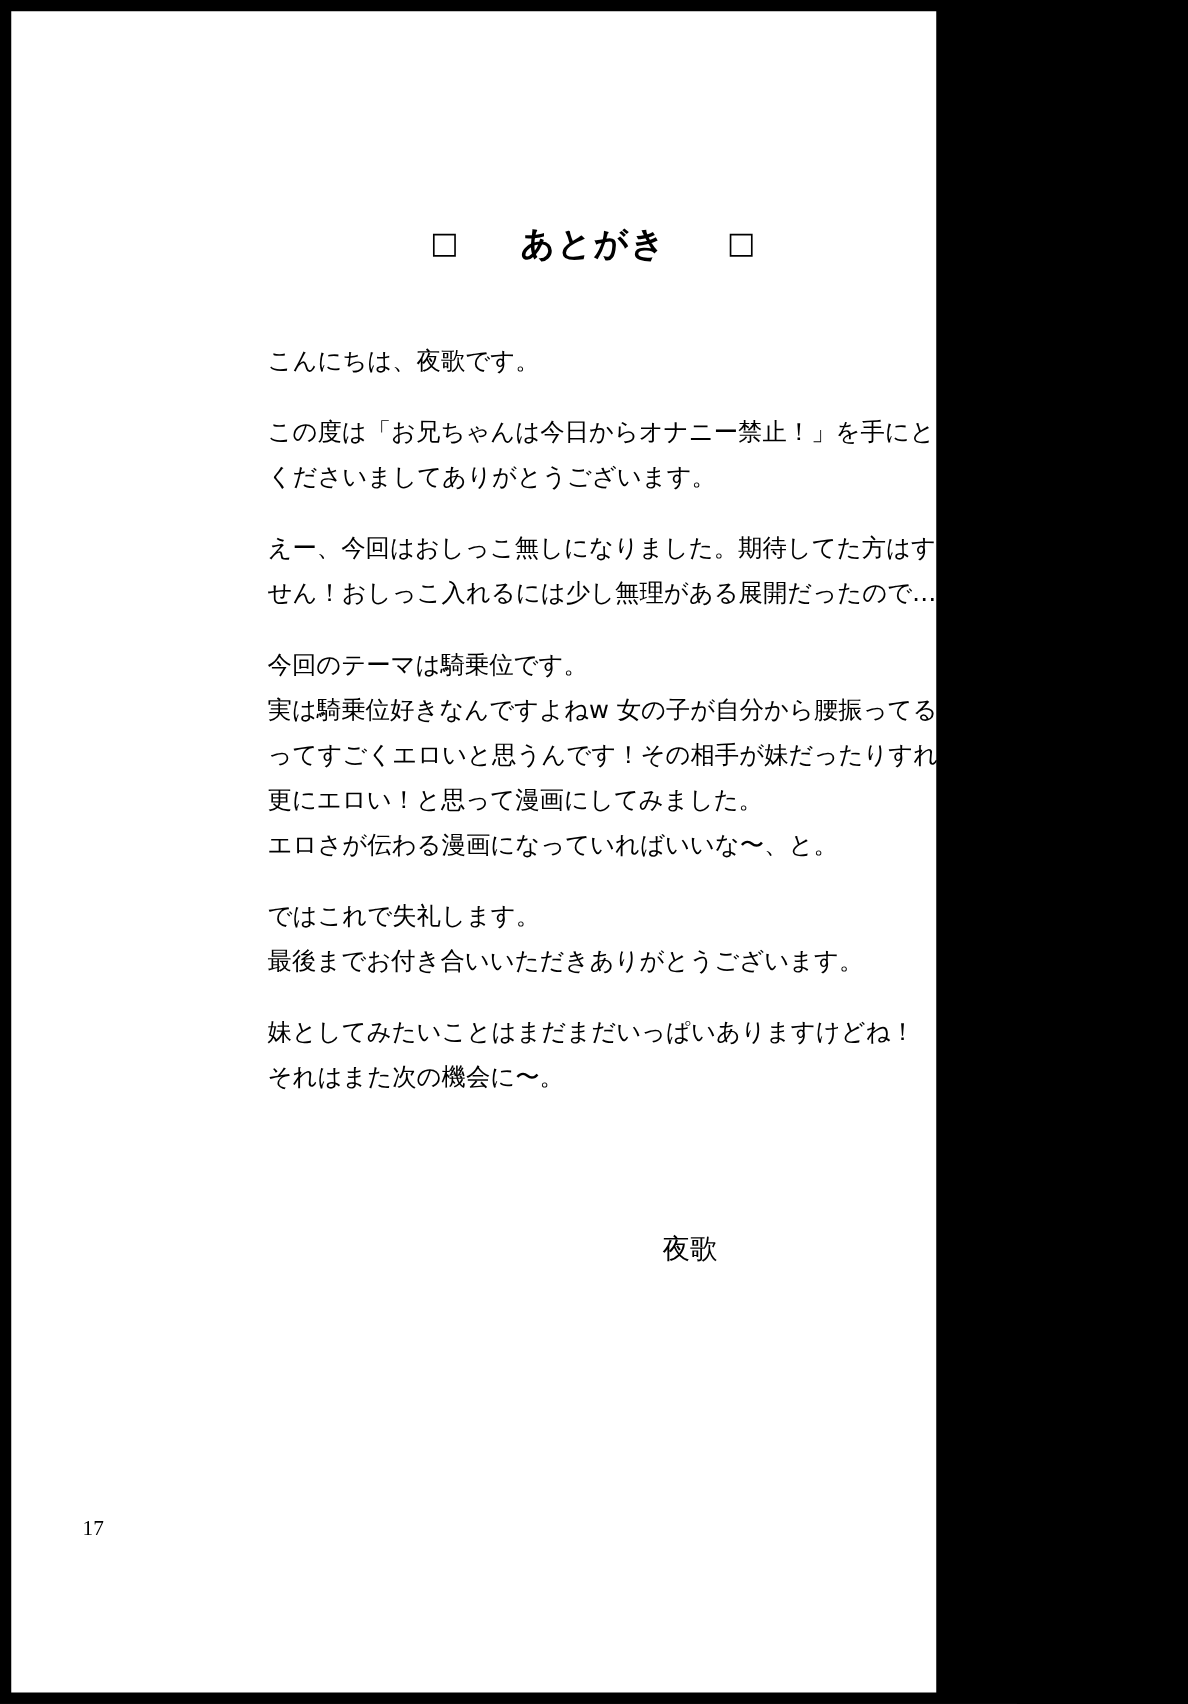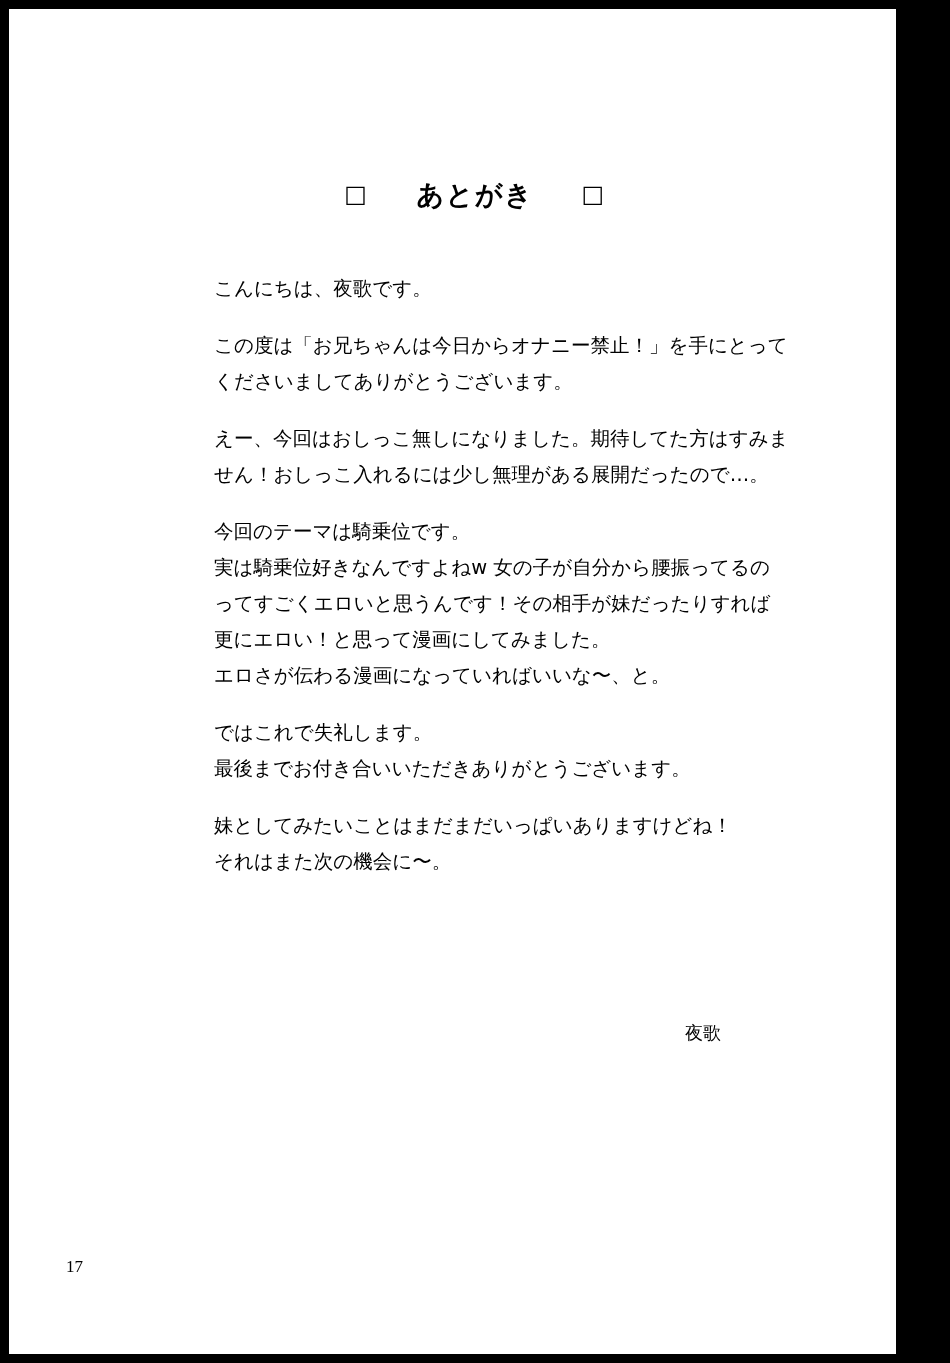--- a/index.html
+++ b/index.html
@@ -15,24 +15,23 @@
     width: 950px;
     height: 1363px;
     background: #000000;
     overflow: hidden;
   }
   
   .paper {
     position: absolute;
     left: 9px;
     top: 9px;
-    width: 844px;
+    width: 740px;
     height: 1345px;
     background: #ffffff;
-    padding-left: 43px;
   }
   .title {
     position: absolute;
     left: 0;
     top: 168px;
     width: 932px;
     text-align: center;
     font-size: 27px;
     font-weight: bold;
     color: #000000;
@@ -61,28 +60,28 @@
   .para {
     margin: 0 0 21px 0;
     white-space: pre-line;
   }
   .para:last-child {
     margin-bottom: 0;
   }
   .signature {
     position: absolute;
     right: 175px;
-    top: 1012px;
-    font-size: 18px;
+    top: 975px;
+    font-size: 22px;
     color: #000000;
   }
   .page-number {
     position: absolute;
     left: 57px;
-    top: 1248px;
+    top: 1204px;
     font-size: 17px;
     color: #000000;
     font-family: "Liberation Serif", serif;
   }
 </style>
 </head>
 <body>
 
 <div class="page">
   <div class="paper">

